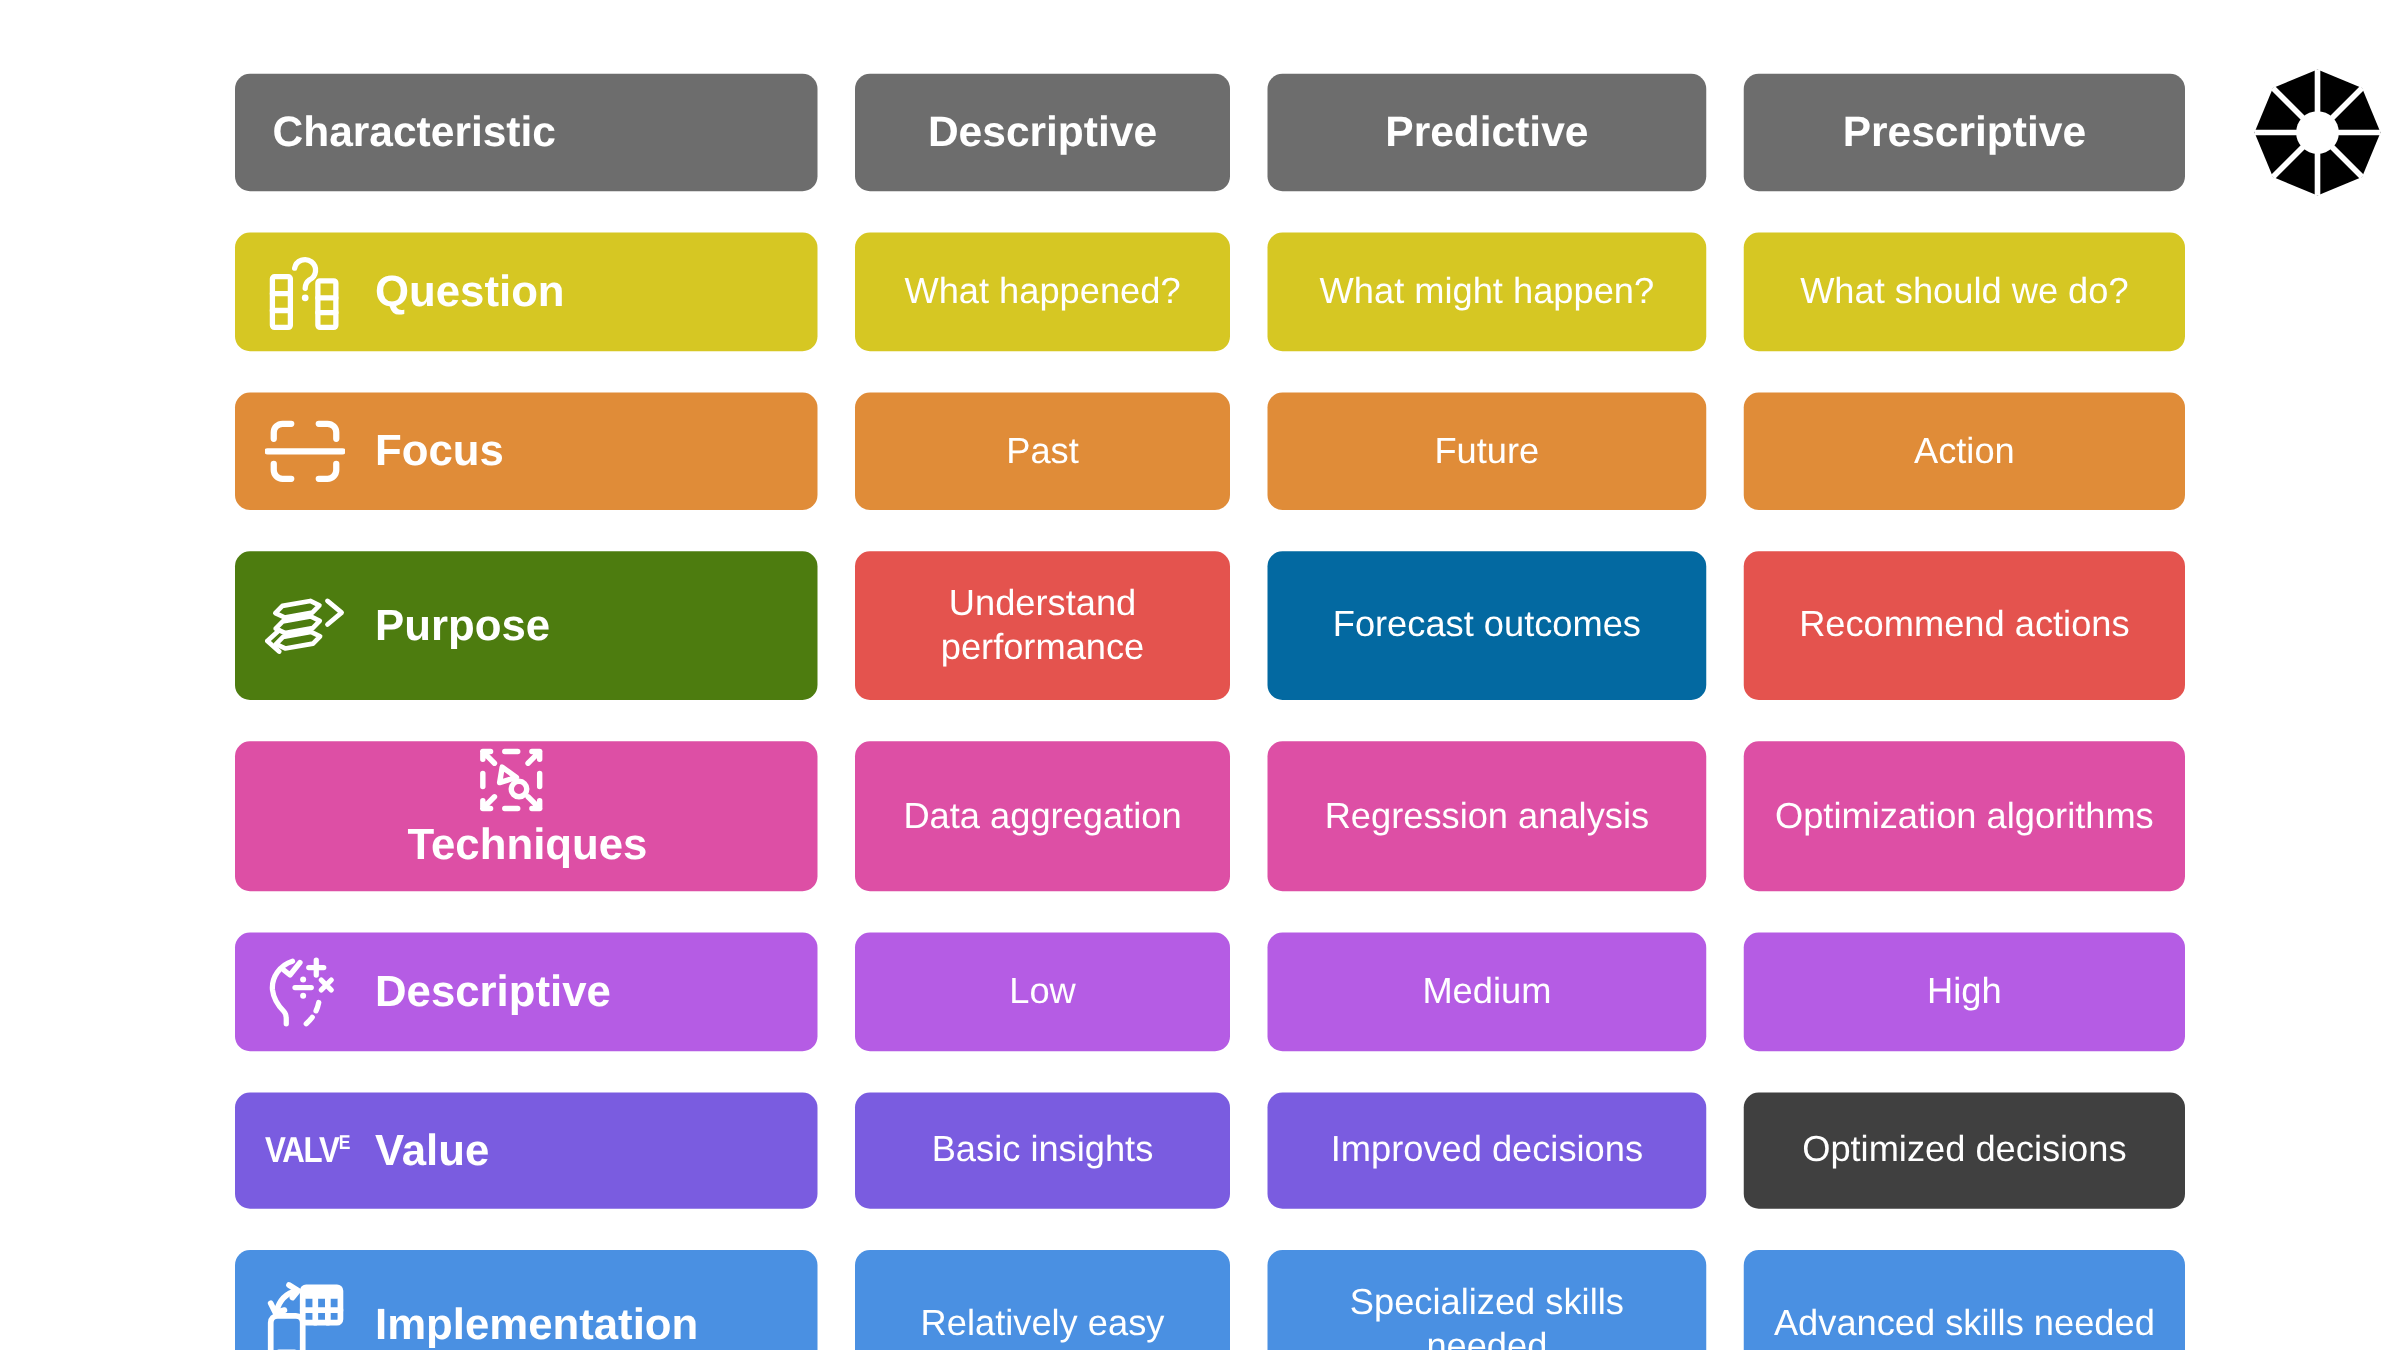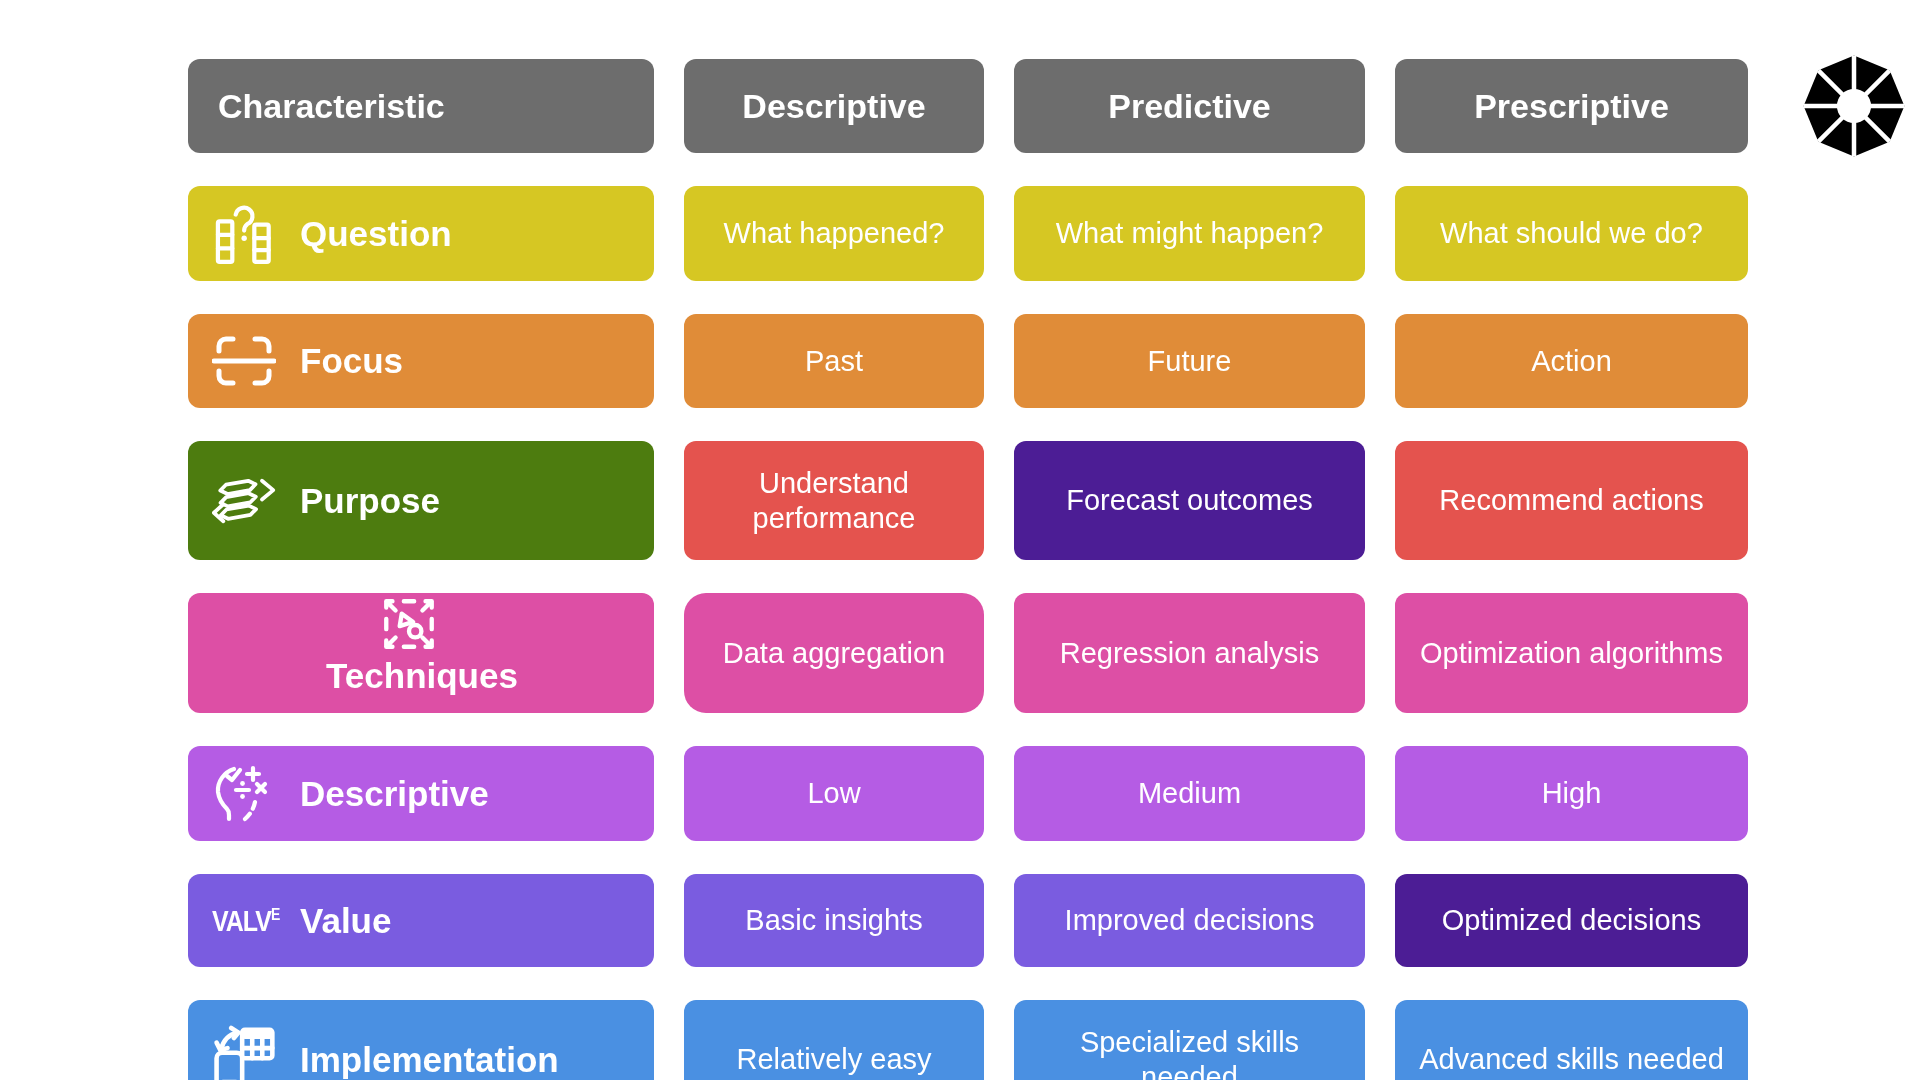--- a/index.html
+++ b/index.html
@@ -94,40 +94,40 @@
             <path d="M14 36 h24 l7 5 l-7 5 h-24 l-7 -5 z"></path>
           </g>
           <path d="M53 9 l12 10 -12 10"></path>
           <path d="M12 52 L2 43 l10 -9"></path>
         </g>
       </svg>
     </span>
     <span>Purpose</span>
   </div>
   <div class="box" style="background-color: rgb(228, 83, 78);">Understand performance</div>
-  <div class="box" style="background-color: #4c1d95;">Forecast outcomes</div>
+  <div class="box" style="background-color: #0369a1;">Forecast outcomes</div>
   <div class="box" style="background-color: rgb(228, 83, 78);">Recommend actions</div>
 
   <div class="box labelbox" style="background-color: rgb(221, 79, 165); flex-direction: column;">
     <span class="iconwrap">
       <svg viewBox="0 0 60 60" width="62" height="62">
         <g class="ic" stroke-width="4.2">
           <path d="M17 17 L8 8 M8 14 V8 h6"></path>
           <path d="M43 17 L52 8 M46 8 h6 v6"></path>
           <path d="M17 43 L8 52 M8 46 v6 h6"></path>
           <path d="M43 43 L52 52 M52 46 v6 h-6"></path>
           <path d="M25 8 H35 M25 52 H35 M8 25 V35 M52 25 V35"></path>
           <path d="M23 20 L34 28 L21 32 Z"></path>
           <circle cx="36" cy="37" r="6"></circle>
         </g>
       </svg>
     </span>
     <span>Techniques</span>
   </div>
-  <div class="box" style="background-color: rgb(221, 79, 165); border-radius: 22px;">Data aggregation</div>
+  <div class="box" style="background-color: rgb(221, 79, 165);">Data aggregation</div>
   <div class="box" style="background-color: rgb(221, 79, 165);">Regression analysis</div>
   <div class="box" style="background-color: rgb(221, 79, 165);">Optimization algorithms</div>
 
   <div class="box labelbox" style="background-color: rgb(181, 92, 228);">
     <span class="iconwrap">
       <svg viewBox="0 0 58 64" width="58" height="64">
         <g class="ic" stroke-width="4.2">
           <path d="M22 7 C12 10 5 20 6 30 C7 38 11 43 15 47 q2 2 2 6 v4"></path>
           <path d="M33 57 Q41 50 43 40" stroke-dasharray="7 6"></path>
           <path d="M15 14 l5 4 l8 -10"></path>
@@ -146,21 +146,21 @@
   <div class="box" style="background-color: rgb(181, 92, 228);">High</div>
 
   <div class="box labelbox" style="background-color: rgb(122, 92, 224);">
     <span class="iconwrap">
       <span class="valve"><span>VALV</span><sup>E</sup></span>
     </span>
     <span>Value</span>
   </div>
   <div class="box" style="background-color: rgb(122, 92, 224);">Basic insights</div>
   <div class="box" style="background-color: rgb(122, 92, 224);">Improved decisions</div>
-  <div class="box" style="background-color: #4c1d95;">Optimized decisions</div>
+  <div class="box" style="background-color: #404040;">Optimized decisions</div>
 
   <div class="box labelbox" style="background-color: rgb(74, 144, 226);">
     <span class="iconwrap">
       <svg viewBox="0 0 70 76" width="64" height="70">
         <g class="ic" stroke-width="5">
           <rect x="5" y="30" width="28" height="42" rx="6"></rect>
           <path d="M12 62 h14"></path>
           <rect x="33" y="5" width="33" height="31" rx="3"></rect>
           <path d="M33 25 h33 M44 15 v21 M55 15 v21"></path>
           <path d="M10 26 Q14 11 28 8"></path>

